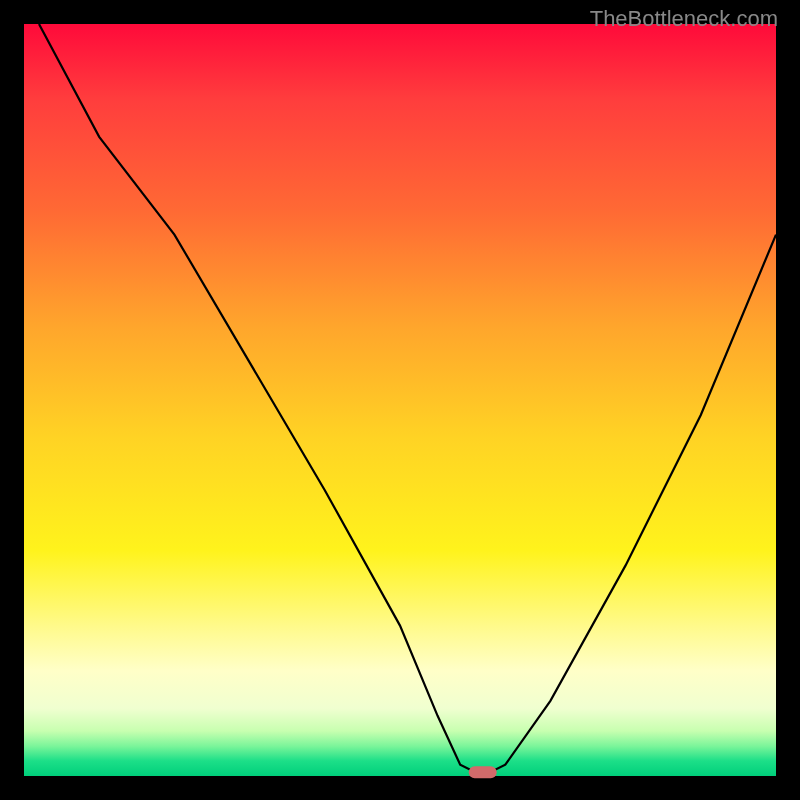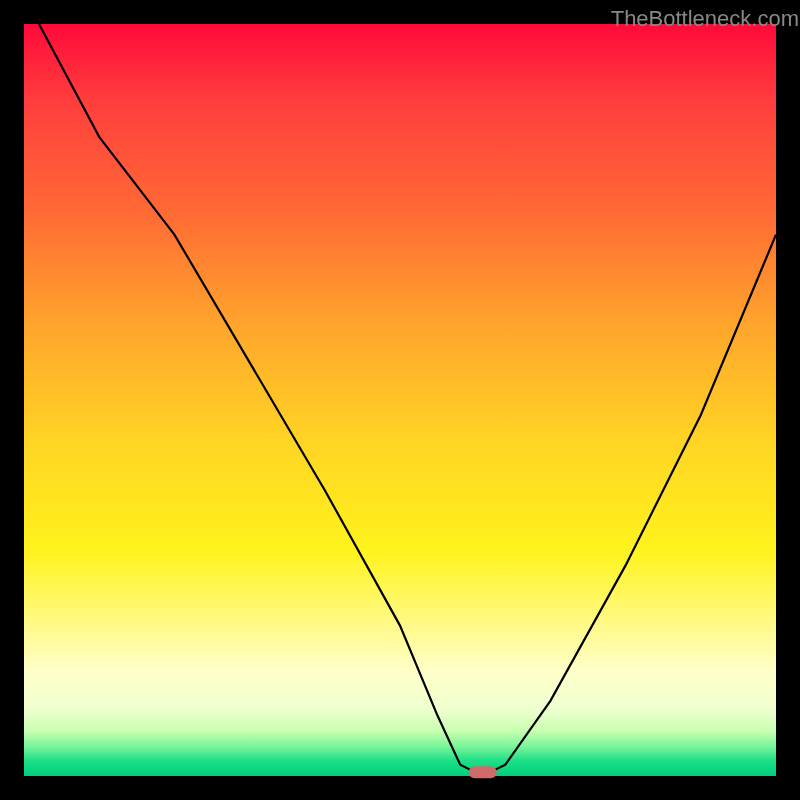--- a/index.html
+++ b/index.html
@@ -7,21 +7,21 @@
     padding: 0;
     width: 800px;
     height: 800px;
     background: #000;
     position: relative;
     font-family: Arial, sans-serif;
   }
   .watermark {
     position: absolute;
     top: 6px;
-    right: 1px;
+    right: 22px;
     color: #888;
     font-size: 22px;
     font-weight: 500;
     z-index: 10;
   }
   .plot-area {
     position: absolute;
     left: 24px;
     top: 24px;
     width: 752px;

